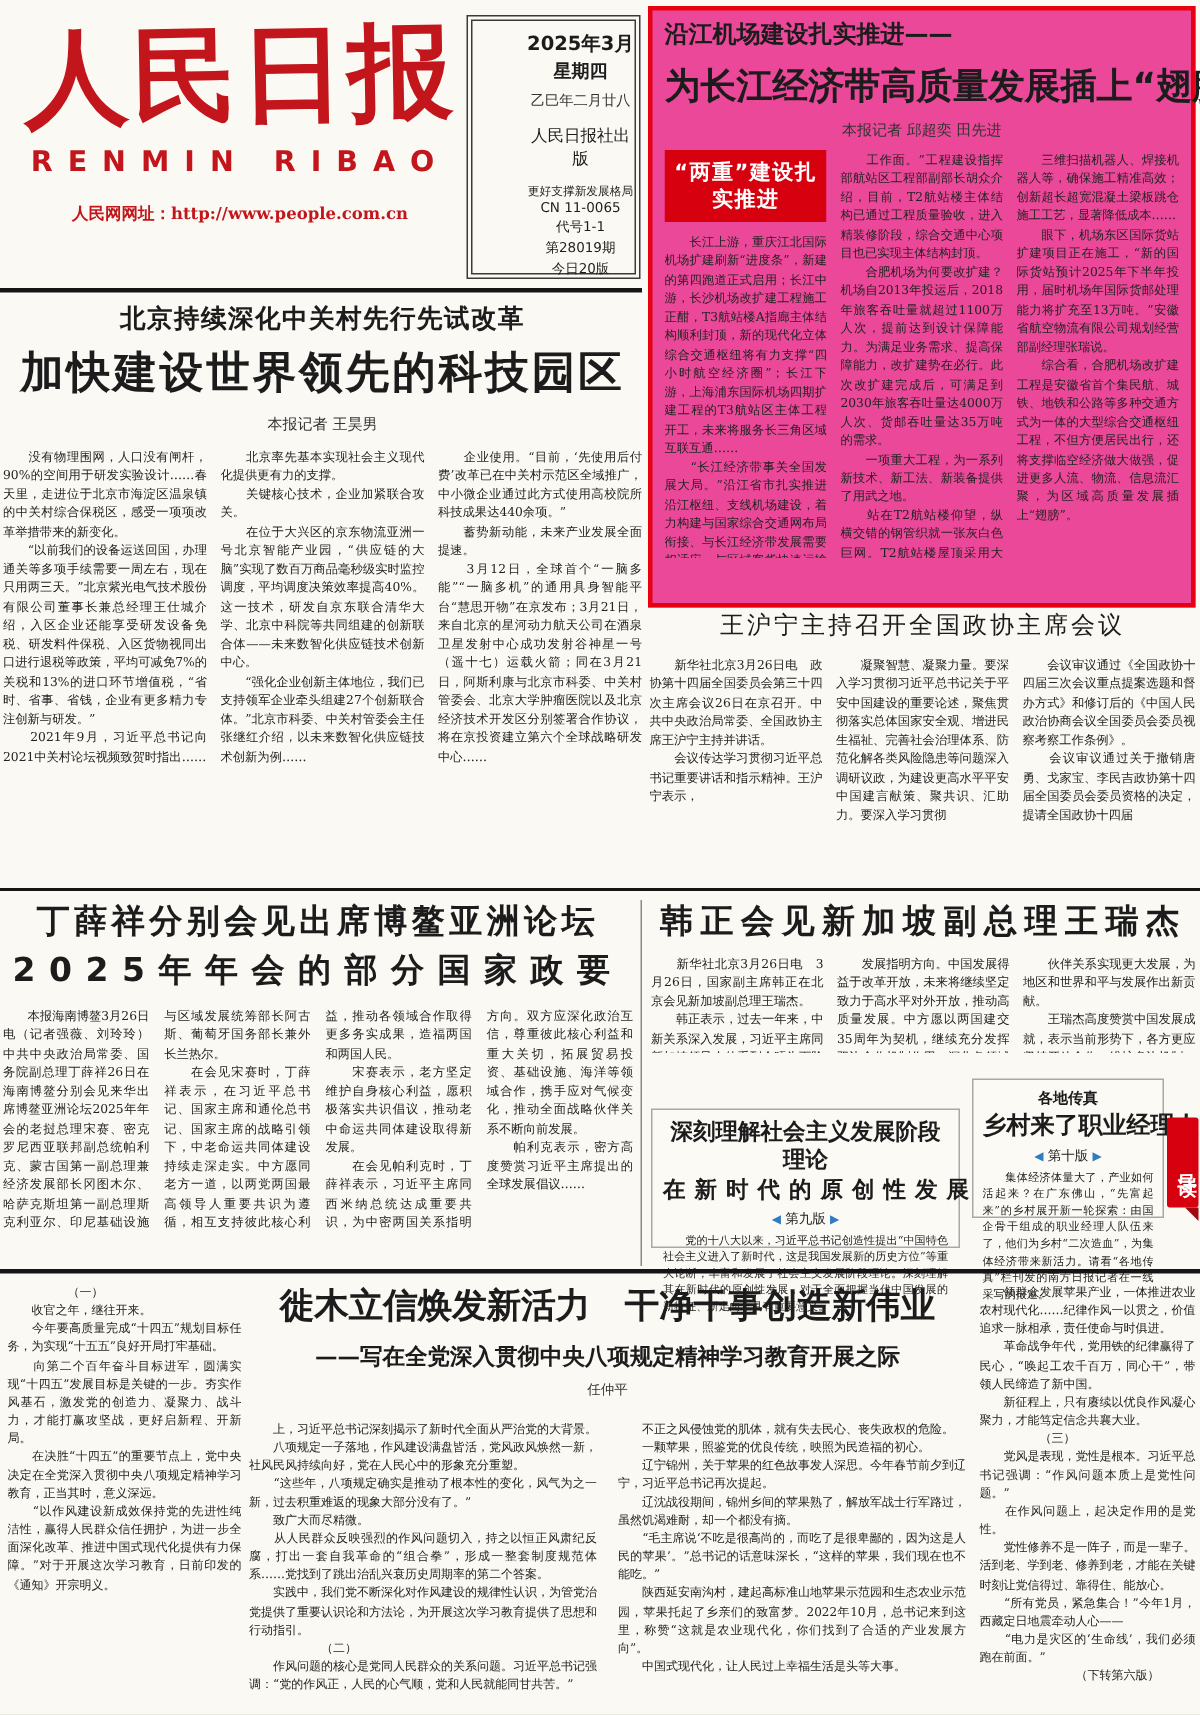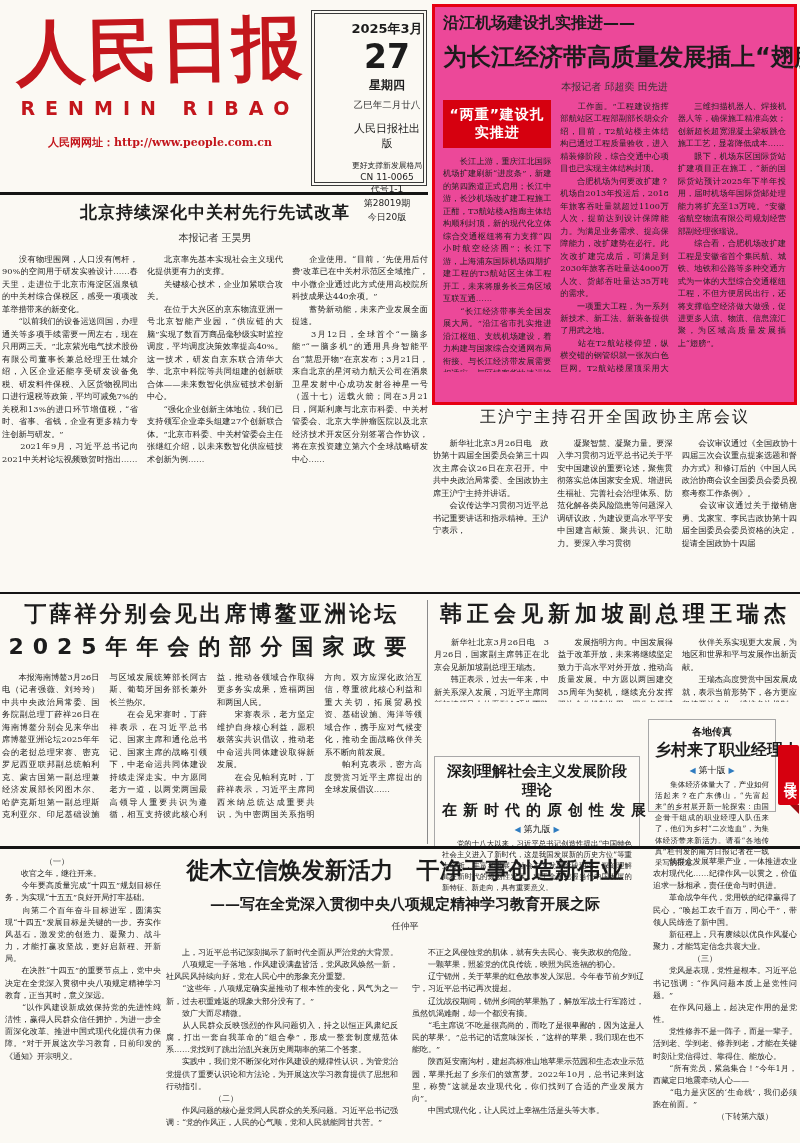--- a/index.html
+++ b/index.html
@@ -63,21 +63,21 @@
   .ding-body { margin-top:9px; column-count:4; column-gap:10px; height:168px; }
 
   .vrule { position:absolute; left:427px; top:600px; width:1px; height:244px; background:#8a8a8a; }
 
   
   .han { position:absolute; left:434px; top:599px; width:363px; height:114px; }
   .han-headline { text-align:center; font-size:22px; font-weight:900; letter-spacing:5px; white-space:nowrap; }
   .han-cols { margin-top:7px; height:66px; }
 
   
-  .box-theory { position:absolute; left:434px; top:756px; width:206px; height:93px;
+  .box-theory { position:absolute; left:434px; top:739px; width:206px; height:93px;
     border:1px solid #a8a8a8; box-sizing:border-box; padding:5px 7px; background:#fcfaf5; }
   .bt-title1 { text-align:center; font-size:15px; font-weight:900; }
   .bt-title2 { text-align:center; font-size:15px; font-weight:900; letter-spacing:6px; margin-top:1px; white-space:nowrap; }
   .page-nav { text-align:center; font-size:9px; margin:3px 0 2px; color:#222; }
   .arrow { color:#2f7cc0; font-size:8px; }
   .box-body { font-size:7.4px; line-height:1.5; text-align:justify; white-space:pre-line; overflow:hidden; }
   .box-local { position:absolute; left:648px; top:719px; width:128px; height:93px;
     border:1px solid #a8a8a8; box-sizing:border-box; padding:5px 6px; background:#fcfaf5; }
   .bl-tag { text-align:center; font-size:10px; font-weight:bold; }
   .bl-title { text-align:center; font-size:16px; font-weight:900; margin-top:1px; white-space:nowrap; }
@@ -108,21 +108,20 @@
 <div class="page">
 
   <div class="masthead-logo">
     <div class="logo-cn">人民日报</div>
     <div class="logo-latin sans">RENMIN RIBAO</div>
     <div class="logo-web">人民网网址：http://www.people.com.cn</div>
   </div>
 
   <div class="datebox sans">
     <div class="db-ym">2025年3月</div>
-    <div class="db-day">27</div>
     <div class="db-week">星期四</div>
     <div class="db-lunar">乙巳年二月廿八</div>
     <div class="db-pub">人民日报社出版</div>
     <div class="db-serial-label">更好支撑新发展格局</div>
     <div class="db-serial">CN 11-0065</div>
     <div class="db-code">代号1-1</div>
     <div class="db-issue">第28019期</div>
     <div class="db-pages">今日20版</div>
   </div>
 
@@ -145,20 +144,21 @@
 　　一项重大工程，为一系列新技术、新工法、新装备提供了用武之地。
 　　站在T2航站楼仰望，纵横交错的钢管织就一张灰白色巨网。T2航站楼屋顶采用大跨度双向曲线钢结构屋盖，投影面积约4.3万平方米、重达8660吨。如何制造、安装并提升这张巨网，成为工程一大难点。</div>
       <div class="col bodytext">　　三维扫描机器人、焊接机器人等，确保施工精准高效；创新超长超宽混凝土梁板跳仓施工工艺，显著降低成本……
 　　眼下，机场东区国际货站扩建项目正在施工，“新的国际货站预计2025年下半年投用，届时机场年国际货邮处理能力将扩充至13万吨。”安徽省航空物流有限公司规划经营部副经理张瑞说。
 　　综合看，合肥机场改扩建工程是安徽省首个集民航、城铁、地铁和公路等多种交通方式为一体的大型综合交通枢纽工程，不但方便居民出行，还将支撑临空经济做大做强，促进更多人流、物流、信息流汇聚，为区域高质量发展插上“翅膀”。</div>
     </div>
   </div>
 
   <div class="beijing">
     <div class="bj-kicker sans">北京持续深化中关村先行先试改革</div>
+    <div class="bj-headline sans">加快建设世界领先的科技园区</div>
     <div class="bj-byline">本报记者  王昊男</div>
     <div class="cols bj-cols">
       <div class="col bodytext">　　没有物理围网，人口没有闸杆，90%的空间用于研发实验设计……春天里，走进位于北京市海淀区温泉镇的中关村综合保税区，感受一项项改革举措带来的新变化。
 　　“以前我们的设备运送回国，办理通关等多项手续需要一周左右，现在只用两三天。”北京紫光电气技术股份有限公司董事长兼总经理王仕城介绍，入区企业还能享受研发设备免税、研发料件保税、入区货物视同出口进行退税等政策，平均可减免7%的关税和13%的进口环节增值税，“省时、省事、省钱，企业有更多精力专注创新与研发。”
 　　2021年9月，习近平总书记向2021中关村论坛视频致贺时指出……</div>
       <div class="col bodytext">　　北京率先基本实现社会主义现代化提供更有力的支撑。
 　　关键核心技术，企业加紧联合攻关。
 　　在位于大兴区的京东物流亚洲一号北京智能产业园，“供应链的大脑”实现了数百万商品毫秒级实时监控调度，平均调度决策效率提高40%。这一技术，研发自京东联合清华大学、北京中科院等共同组建的创新联合体——未来数智化供应链技术创新中心。
 　　“强化企业创新主体地位，我们已支持领军企业牵头组建27个创新联合体。”北京市科委、中关村管委会主任张继红介绍，以未来数智化供应链技术创新为例……</div>
       <div class="col bodytext">　　企业使用。“目前，‘先使用后付费’改革已在中关村示范区全域推广，中小微企业通过此方式使用高校院所科技成果达440余项。”

